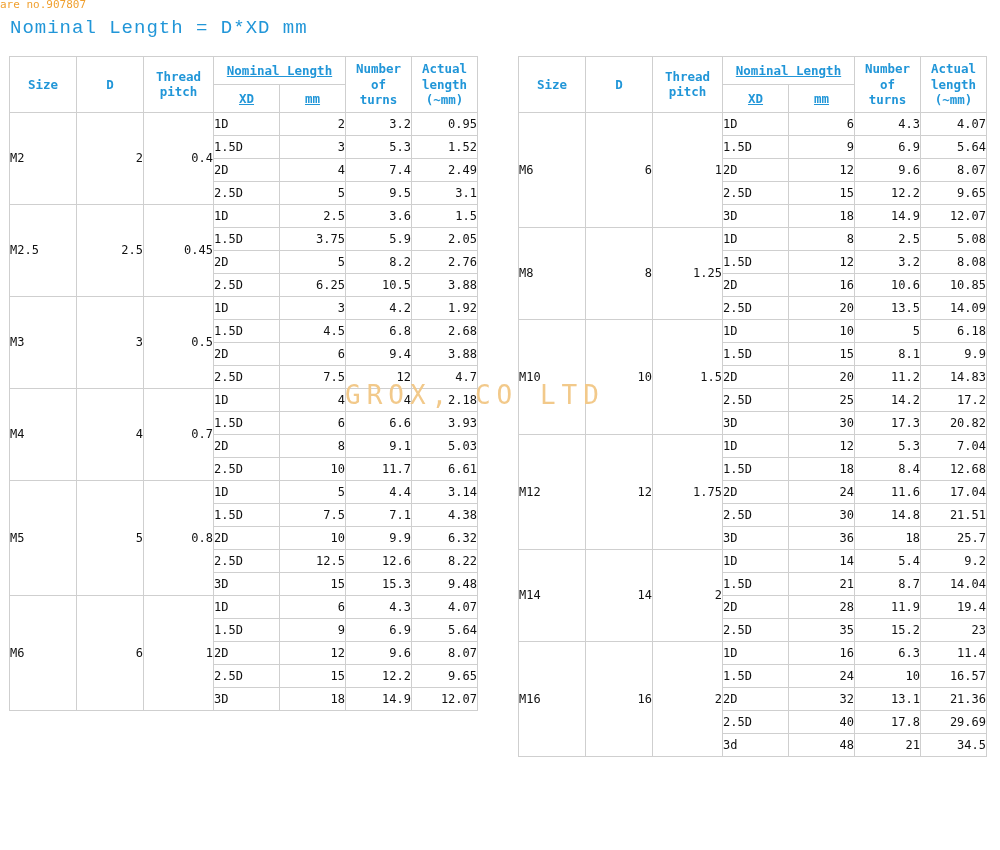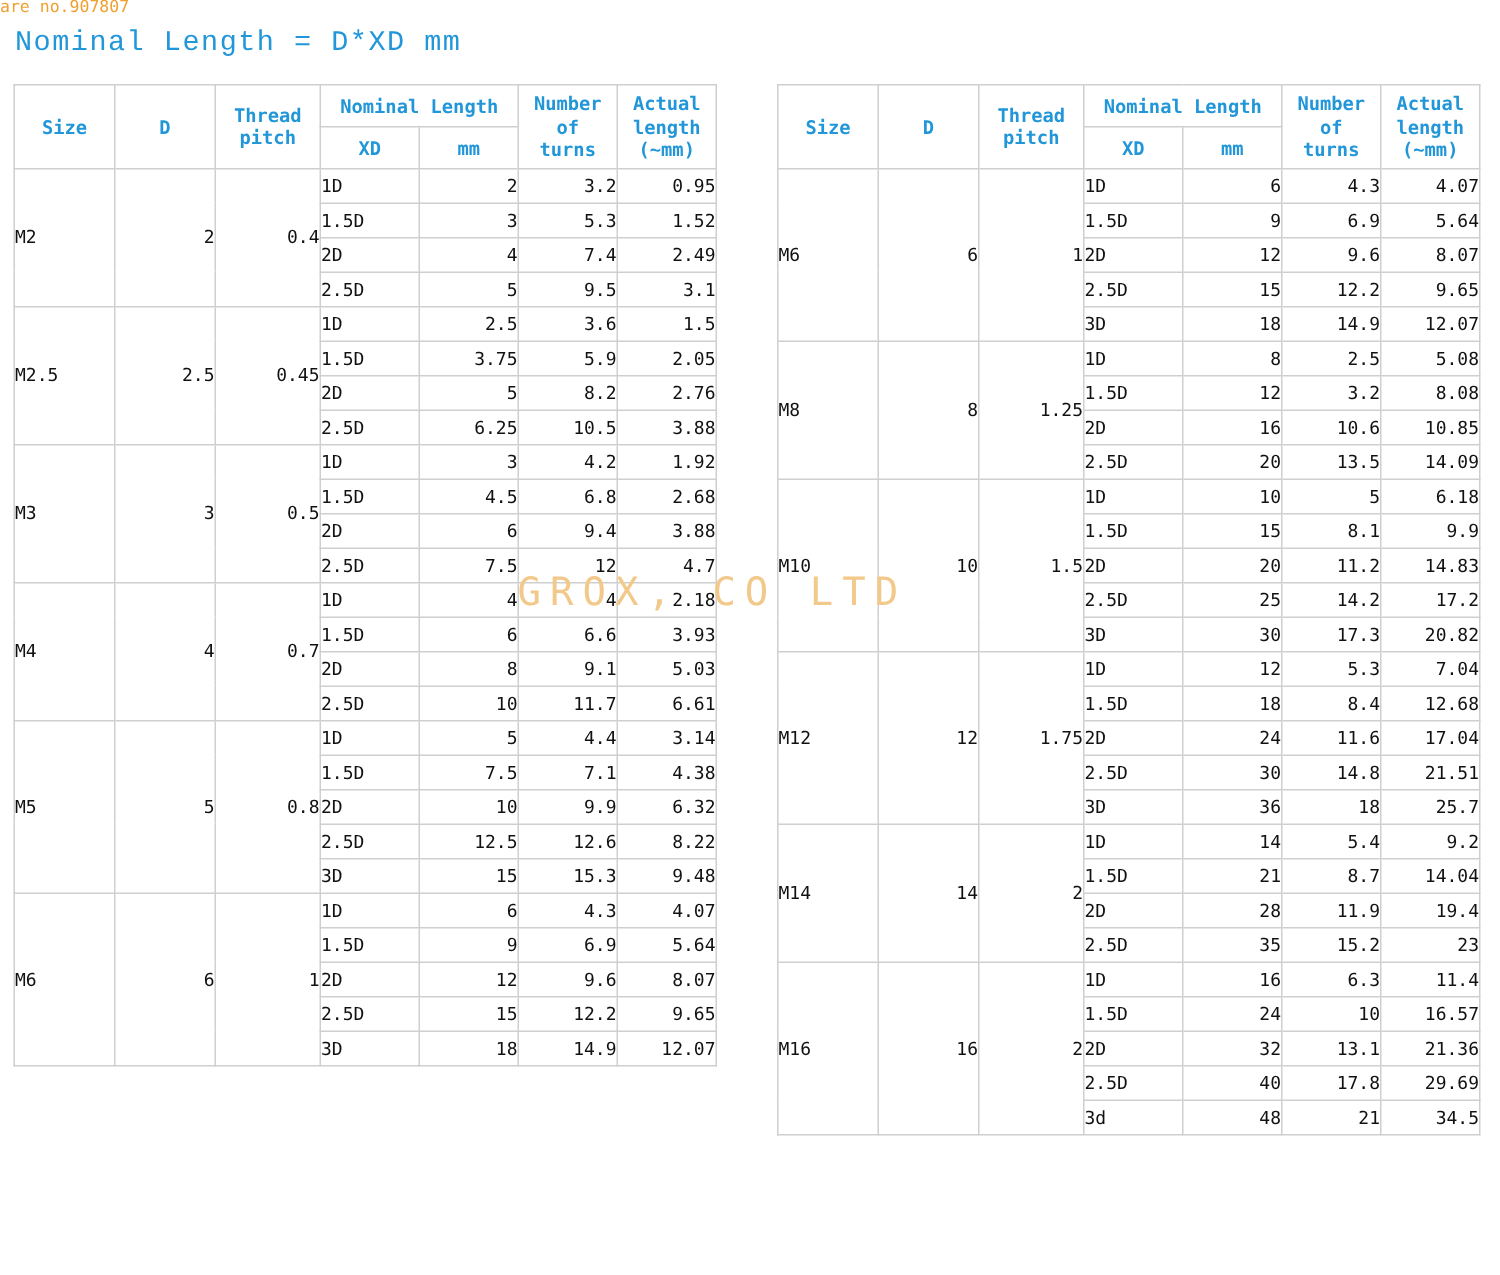--- a/index.html
+++ b/index.html
@@ -74,20 +74,21 @@
     font-weight: bold;
     font-size: 12.5px;
     text-align: center;
     vertical-align: middle;
     padding: 4px 3px;
     line-height: 1.25;
   }
   th.left-head {
     text-align: left;
     padding-left: 6px;
+    text-decoration: underline;
   }
   td.size-cell, td.d-cell, td.pitch-cell {
     vertical-align: middle;
     height: 22px;
   }
   td.size-cell {
     text-align: left;
     padding-left: 6px;
     font-size: 12.5px;
   }

